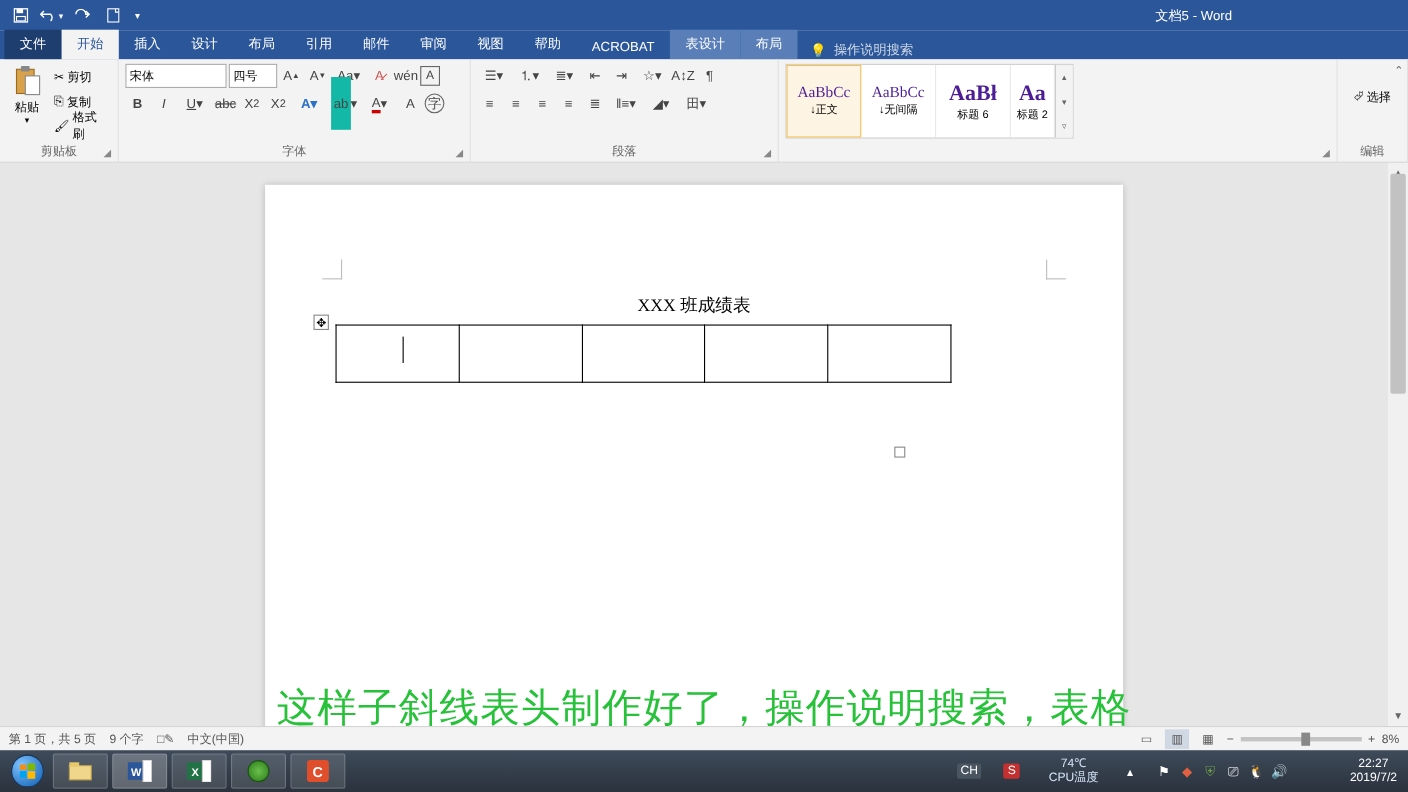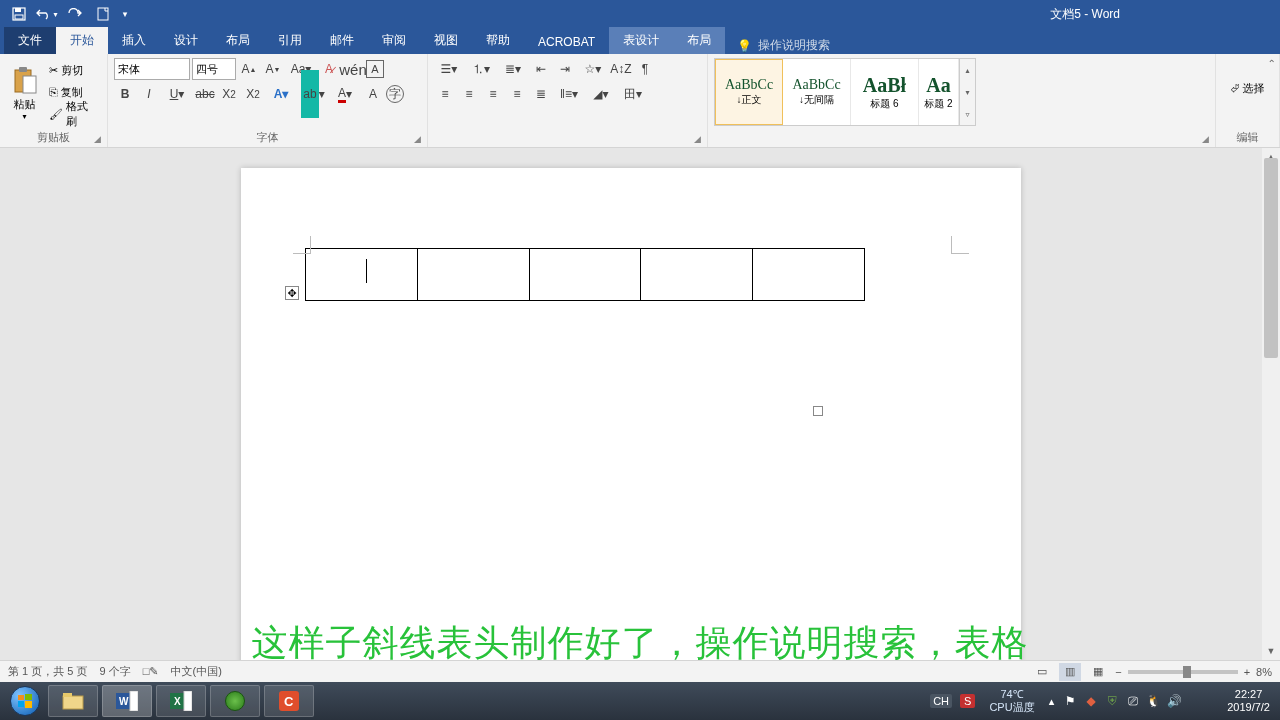--- a/index.html
+++ b/index.html
@@ -17,32 +17,32 @@
 .tab.active { background: #f3f3f3; color: #2b579a; }
 .tab.context { background: #5a7fb8; }
 .tell-me { display: flex; align-items: center; gap: 6px; padding: 0 12px; color: #d0dae8; }
 
 
 .ribbon { height: 94px; background: #f3f3f3; border-bottom: 1px solid #d4d4d4; display: flex; font-size: 11px; position: relative; }
 .group { border-right: 1px solid #e1e1e1; padding: 4px 6px 2px 6px; display: flex; flex-direction: column; position: relative; }
 .group-label { text-align: center; color: #666; font-size: 11px; position: absolute; bottom: 2px; left: 0; right: 0; }
 .group-dialog { position: absolute; bottom: 3px; right: 3px; width: 10px; height: 10px; font-size: 9px; color: #888; cursor: pointer; }
 .group-body { flex: 1; display: flex; }
-.big-btn { display: flex; flex-direction: column; align-items: center; justify-content: center; width: 40px; cursor: pointer; height: 70px; }
+.big-btn { display: flex; flex-direction: column; align-items: center; justify-content: flex-start; width: 40px; cursor: pointer; height: 70px; }
 .big-icon { width: 32px; height: 32px; display: flex; align-items: center; justify-content: center; }
 .small-btns { display: flex; flex-direction: column; justify-content: flex-start; gap: 2px; padding: 2px 4px; }
 .small-btn { display: flex; align-items: center; gap: 3px; cursor: pointer; padding: 1px 2px; height: 20px; font-size: 11px; }
 .font-row { display: flex; align-items: center; gap: 2px; margin-bottom: 3px; }
 .font-select { height: 22px; border: 1px solid #ababab; background: #fff; font-size: 11px; padding: 0 3px; }
 .icon-btn { width: 22px; height: 22px; display: flex; align-items: center; justify-content: center; cursor: pointer; font-size: 12px; color: #444; }
 .icon-btn.wdd { width: 30px; }
 .style-gallery { display: flex; height: 68px; border: 1px solid #ccc; background: #fff; }
 .style-item { width: 68px; border-right: 1px solid #e8e8e8; display: flex; flex-direction: column; align-items: center; justify-content: center; cursor: pointer; font-size: 10px; }
 .style-item.active { border: 1px solid #f0c05a; background: #fdf4e3; }
-.style-preview { font-family: SimSun; color: #14532d; font-size: 14px; text-align: right; }
+.style-preview { font-family: SimSun; color: #4c1d95; font-size: 14px; text-align: right; }
 .style-preview.h1 { font-size: 20px; font-weight: bold; }
 .style-expand { width: 16px; background: #f3f3f3; border-left: 1px solid #ccc; display:flex; flex-direction:column; }
 .style-expand div{flex:1; display:flex;align-items:center;justify-content:center;font-size:8px;color:#666;cursor:pointer;}
 
 
 .doc-area { position: absolute; top: 148px; bottom: 60px; left: 0; right: 18px; background: #e6e6e6; overflow: hidden; display: flex; justify-content: center; }
 .page { width: 780px; background: #fff; margin-top: 20px; box-shadow: 0 0 6px rgba(0,0,0,.2); position: relative; height: 900px; padding: 80px 60px; }
 .corner { position: absolute; width: 18px; height: 18px; border-color: #bcbcbc; }
 .corner.tl { top: 68px; left: 52px; border-bottom: 1px solid #bcbcbc; border-right: 1px solid #bcbcbc; }
 .corner.tr { top: 68px; right: 52px; border-bottom: 1px solid #bcbcbc; border-left: 1px solid #bcbcbc; }
@@ -70,21 +70,21 @@
 .view-btn { width: 22px; height: 18px; border: 1px solid transparent; display: flex; align-items: center; justify-content: center; cursor: pointer; }
 .zoom-slider { width: 110px; height: 4px; background: #c4c4c4; position: relative; }
 .zoom-slider .knob { position: absolute; left: 50%; top: -4px; width: 8px; height: 12px; background: #888; }
 
 
 .taskbar { position: absolute; bottom: 0; left: 0; right: 0; height: 38px; background: linear-gradient(#3f4b5a, #2a323d); display: flex; align-items: center; padding: 0 4px; }
 .start-btn { width: 42px; height: 34px; display: flex; align-items: center; justify-content: center; cursor: pointer; }
 .orb { width: 30px; height: 30px; border-radius: 50%; background: radial-gradient(circle at 30% 30%, #7fc3ff, #0a5bb0); border: 1px solid #1a365a; display: flex; align-items: center; justify-content: center; }
 .task-btn { width: 50px; height: 32px; margin: 0 2px; background: rgba(255,255,255,0.12); border: 1px solid rgba(255,255,255,0.2); border-radius: 2px; display: flex; align-items: center; justify-content: center; cursor: pointer; }
 .task-btn.active { background: rgba(255,255,255,0.25); }
-.tray { margin-left: auto; display: flex; align-items: center; color: #fff; font-size: 11px; gap: 8px; padding-right: 6px; height: 100%; }
+.tray { margin-left: auto; display: flex; align-items: center; color: #fff; font-size: 11px; gap: 20px; padding-right: 6px; height: 100%; }
 .tray-icons { display: flex; gap: 5px; align-items: center; }
 .tray-ic { width: 16px; height: 16px; display: flex; align-items: center; justify-content: center; font-size: 12px; }
 .clock { text-align: center; line-height: 1.2; font-size: 11px; margin-left: 36px; }
 .temp-widget { text-align: center; line-height: 1.2; color: #d4e4f7; font-size: 11px; padding: 0 6px; }
 </style>
 </head>
 <body>
 
 <div class="titlebar">
   <div class="qat">
@@ -170,28 +170,28 @@
           </div>
       </div>
     </div>
     <div class="group-label">剪贴板</div>
     <div class="group-dialog">◢</div>
   </div>
 
   <div class="group" style="width:320px">
     <div class="group-body" style="flex-direction:column">
       <div class="font-row">
-        <input class="font-select" style="width: 76px;" value="宋体">
+        <input class="font-select" style="width: 92px;" value="宋体">
         <input class="font-select" style="width: 44px;" value="四号">
         <div class="icon-btn">A<sup style="font-size:7px">▲</sup></div>
         <div class="icon-btn">A<sup style="font-size:7px">▼</sup></div>
         <div class="icon-btn wdd">Aa▾</div>
         <div class="icon-btn" style="color:#c55">A̷</div>
         <div class="icon-btn">
-            <span style="font-size:15px">wén</span>
+            <span style="font-size:12px">wén</span>
           </div>
         <div class="icon-btn" style="border:1px solid #666;width:18px;height:18px;font-size:11px">A</div>
       </div>
       <div class="font-row">
         <div class="icon-btn">
             <b>B</b>
           </div>
         <div class="icon-btn">
             <i>I</i>
           </div>
@@ -228,20 +228,21 @@
         <div class="icon-btn">≡</div>
         <div class="icon-btn">≡</div>
         <div class="icon-btn">≡</div>
         <div class="icon-btn">≡</div>
         <div class="icon-btn">≣</div>
         <div class="icon-btn wdd">‖≡▾</div>
         <div class="icon-btn wdd">◢▾</div>
         <div class="icon-btn wdd">田▾</div>
       </div>
     </div>
+    <div class="group-label">段落</div>
     <div class="group-dialog">◢</div>
   </div>
 
   <div class="group" style="flex:1;min-width:340px">
     <div class="group-body">
       <div class="style-gallery">
         <div class="style-item active">
             <div class="style-preview">AaBbCc</div>
             <div>↓正文</div>
           </div>
@@ -276,20 +277,21 @@
     </div>
     <div class="group-label">编辑</div>
   </div>
   <div style="position:absolute;top:4px;right:4px;font-size:10px;color:#666;cursor:pointer">⌃</div>
 </div>
 
 <div class="doc-area">
   <div class="page">
     <div class="corner tl"></div>
     <div class="corner tr"></div>
+    <div class="tbl-title">XXX 班成绩表</div>
     <div class="move-handle">✥</div>
     <table class="doc-table">
       <tbody>
       <tr>
         <td style="height:46px;position:relative">
           <div class="cursor-caret" style="left:60px;top:10px"></div>
         </td>
         <td></td>
         <td></td>
         <td></td>

